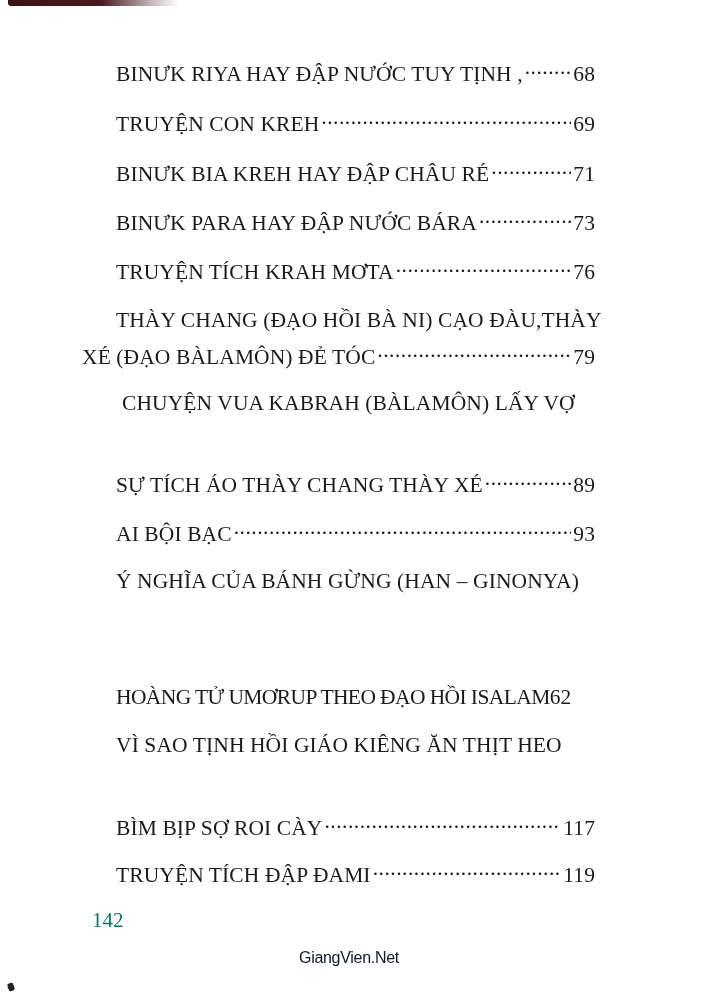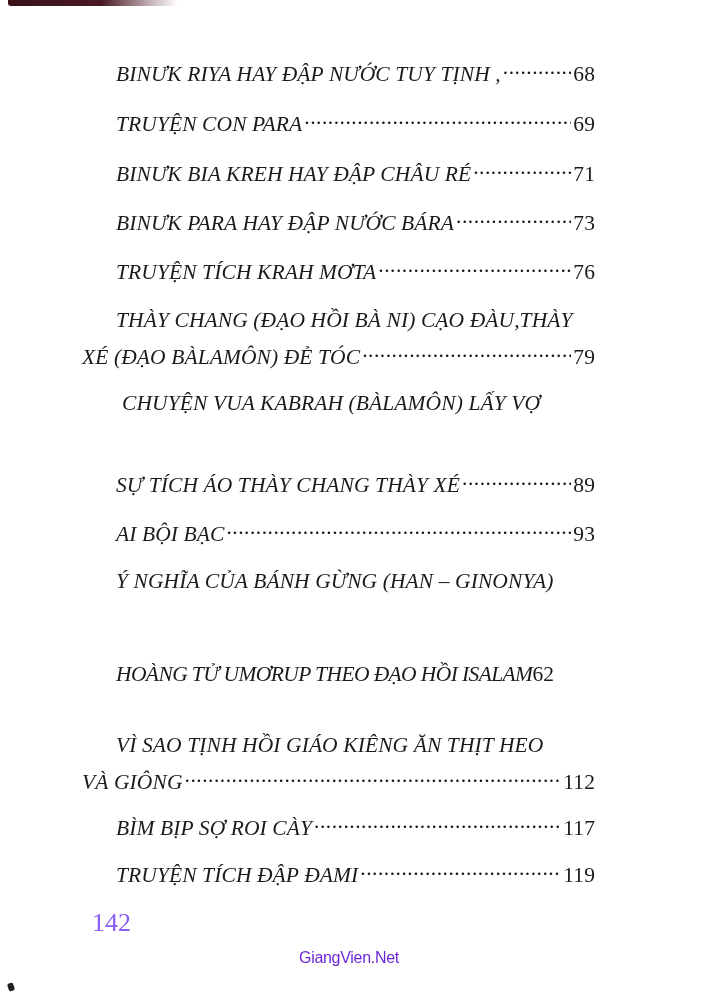--- a/index.html
+++ b/index.html
@@ -52,21 +52,20 @@
       display: flex;
       align-items: baseline;
       white-space: nowrap;
       height: 37px;
     }
     .line.indent {
       padding-left: 34px;
     }
     .title-text {
       flex: 0 0 auto;
-      font-style: italic;
     }
     .leader {
       flex: 1 1 auto;
       overflow: hidden;
       margin: 0 2px;
       position: relative;
       height: 1em;
     }
     .leader::before {
       content: "........................................................................................................................................................................................................";
@@ -75,23 +74,23 @@
       bottom: -0.22em;
       letter-spacing: 0.5px;
     }
     .page-num {
       flex: 0 0 auto;
     }
     .folio {
       position: absolute;
       left: 92px;
       top: 908px;
-      font-size: 26px;
+      font-size: 21px;
       font-family: "Liberation Serif", serif;
-      color: #8b5cf6;
+      color: #0f766e;
     }
     .watermark {
       position: absolute;
       left: 299px;
       top: 949px;
       font-family: "Liberation Sans", "DejaVu Sans", sans-serif;
       font-size: 16px;
       letter-spacing: -0.3px;
     }
   </style>
@@ -106,21 +105,21 @@
   <div class="entry" style="top:56px">
     <div class="line indent">
       <span class="title-text">BINƯK RIYA HAY ĐẬP NƯỚC  TUY TỊNH ,</span>
       <span class="leader"></span>
       <span class="page-num">68</span>
     </div>
   </div>
 
   <div class="entry" style="top:106px">
     <div class="line indent">
-      <span class="title-text">TRUYỆN CON PARA</span>
+      <span class="title-text">TRUYỆN CON KREH</span>
       <span class="leader"></span>
       <span class="page-num">69</span>
     </div>
   </div>
 
   <div class="entry" style="top:156px">
     <div class="line indent">
       <span class="title-text">BINƯK BIA KREH HAY ĐẬP CHÂU RÉ</span>
       <span class="leader"></span>
       <span class="page-num">71</span>
@@ -175,36 +174,31 @@
       <span class="page-num">93</span>
     </div>
   </div>
 
   <div class="entry" style="top:563px">
     <div class="line indent">
       <span class="title-text">Ý NGHĨA CỦA BÁNH GỪNG (HAN – GINONYA)</span>
     </div>
   </div>
 
-  <div class="entry" style="top:656px">
+  <div class="entry" style="top:679px">
     <div class="line indent">
       <span class="title-text" style="letter-spacing:-0.6px">HOÀNG TỬ UMƠRUP THEO ĐẠO HỒI ISALAM</span>
       <span class="page-num">62</span>
     </div>
   </div>
 
   <div class="entry" style="top:727px">
     <div class="line indent">
       <span class="title-text">VÌ SAO TỊNH HỒI GIÁO KIÊNG ĂN THỊT HEO</span>
     </div>
-    <div class="line">
-      <span class="title-text">VÀ GIÔNG</span>
-      <span class="leader"></span>
-      <span class="page-num">112</span>
-    </div>
   </div>
 
   <div class="entry" style="top:810px">
     <div class="line indent">
       <span class="title-text">BÌM BỊP SỢ ROI CÀY</span>
       <span class="leader"></span>
       <span class="page-num">117</span>
     </div>
   </div>
 
@@ -212,13 +206,13 @@
     <div class="line indent">
       <span class="title-text">TRUYỆN TÍCH ĐẬP ĐAMI </span>
       <span class="leader"></span>
       <span class="page-num">119</span>
     </div>
   </div>
 
 </div>
 
 <div class="folio">142</div>
-<div class="watermark" style="color: #6d28d9;">GiangVien.Net</div>
+<div class="watermark" style="color: #0f172a;">GiangVien.Net</div>
 
 </body></html>

